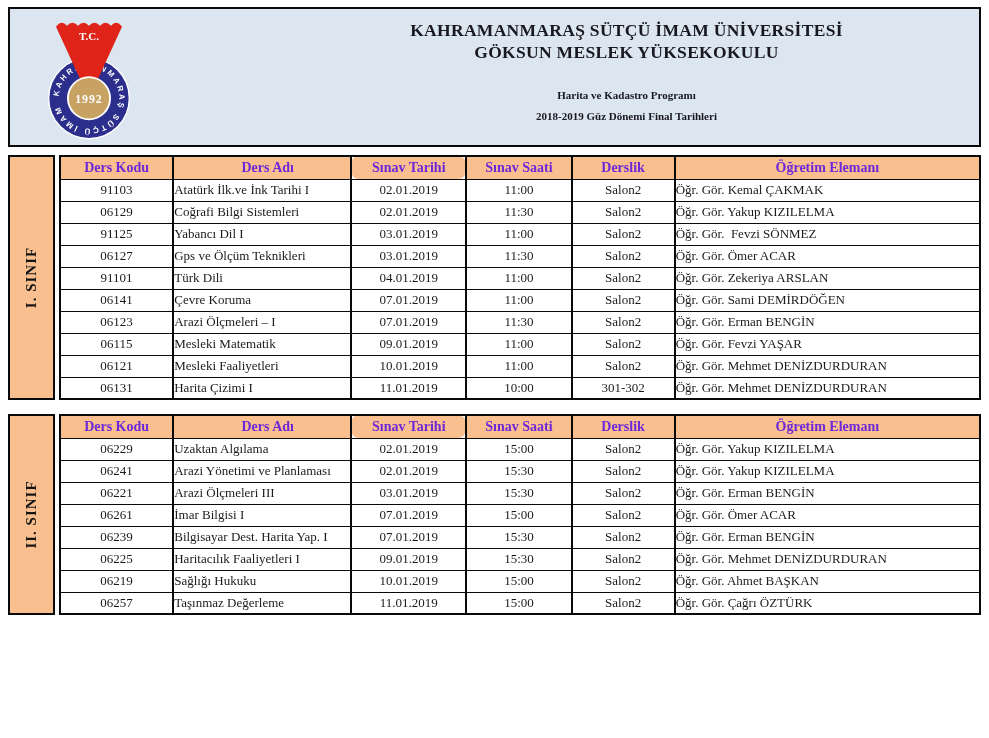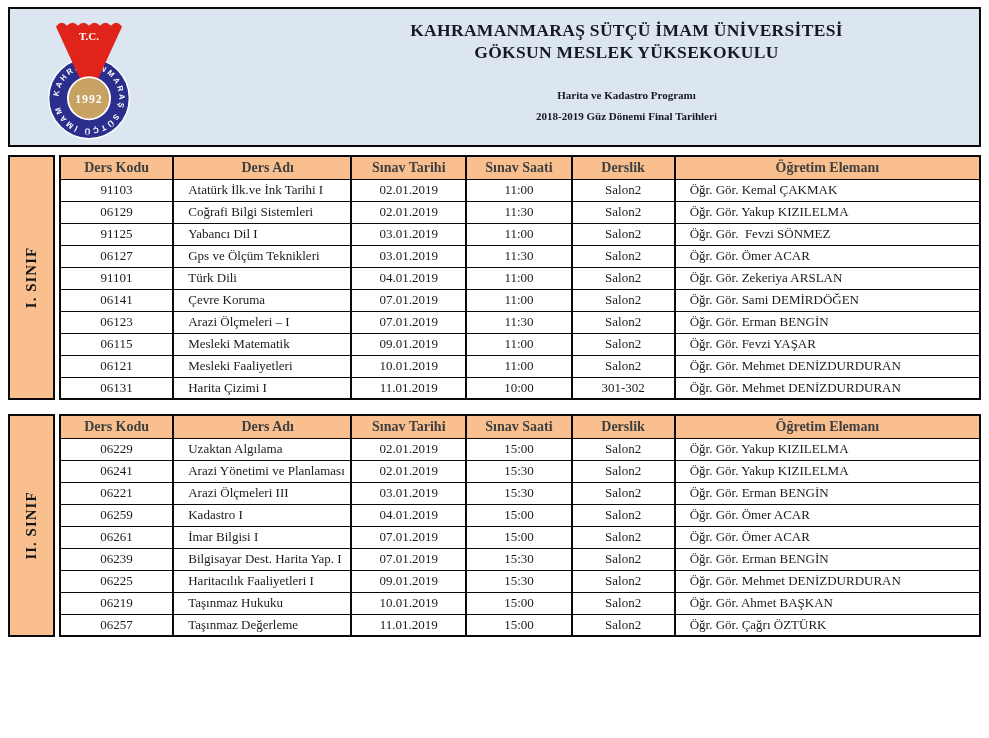--- a/index.html
+++ b/index.html
@@ -39,31 +39,31 @@
     border-collapse: collapse; table-layout: fixed;
     width: 922px;
     border: 2px solid #0a0a0a;
     background: #ffffff;
   }
   .exam-table th {
     background: #f9bf8f;
     font-weight: bold; font-size: 14px;
     height: 23px; text-align: center;
     border: 1px solid #0a0a0a; border-left-width: 2px;
-    color: #404040;
+    color: #6d28d9;
   }
   .exam-table td {
     font-size: 13px; height: 22px;
     border: 1px solid #0a0a0a; border-left-width: 2px;
     text-align: center; white-space: pre; overflow: hidden;
     padding: 0 4px; color: #1a1a1a;
   }
   .exam-table th:first-child, .exam-table td:first-child { border-left-width: 2px; }
-  .exam-table td.c1, .exam-table td.c5 { text-align: left; padding-left: 14px; }
-  .w0 { width: 112px; } .w1 { width: 176px; padding-left: 11px; } .w2 { width: 114px; }
+  .exam-table td.c1, .exam-table td.c5 { text-align: left; padding-left: 0; }
+  .w0 { width: 112px; } .w1 { width: 176px; padding-left: 11px; } .w2 { width: 114px; border-radius: 8px; }
   .w3 { width: 104px; margin-top: 8px; } .w4 { width: 102px; } .w5 { width: 302px; }
 </style>
 </head>
 <body>
 
 <div class="header-box">
 
   <div class="logo-wrap">
     <svg viewBox="0 0 120 134" width="110" height="126">
       <defs>
@@ -228,28 +228,20 @@
         </tr>
         <tr>
           <td class="c0">06221</td>
           <td class="c1">Arazi Ölçmeleri III</td>
           <td class="c2">03.01.2019</td>
           <td class="c3">15:30</td>
           <td class="c4">Salon2</td>
           <td class="c5">Öğr. Gör. Erman BENGİN</td>
         </tr>
         <tr>
-          <td class="c0">06259</td>
-          <td class="c1">Kadastro I</td>
-          <td class="c2">04.01.2019</td>
-          <td class="c3">15:00</td>
-          <td class="c4">Salon2</td>
-          <td class="c5">Öğr. Gör. Ömer ACAR</td>
-        </tr>
-        <tr>
           <td class="c0">06261</td>
           <td class="c1">İmar Bilgisi I</td>
           <td class="c2">07.01.2019</td>
           <td class="c3">15:00</td>
           <td class="c4">Salon2</td>
           <td class="c5">Öğr. Gör. Ömer ACAR</td>
         </tr>
         <tr>
           <td class="c0">06239</td>
           <td class="c1">Bilgisayar Dest. Harita Yap. I</td>
@@ -261,21 +253,21 @@
         <tr>
           <td class="c0">06225</td>
           <td class="c1">Haritacılık Faaliyetleri I</td>
           <td class="c2">09.01.2019</td>
           <td class="c3">15:30</td>
           <td class="c4">Salon2</td>
           <td class="c5">Öğr. Gör. Mehmet DENİZDURDURAN</td>
         </tr>
         <tr>
           <td class="c0">06219</td>
-          <td class="c1">Taşınmaz Hukuku</td>
+          <td class="c1">Sağlığı Hukuku</td>
           <td class="c2">10.01.2019</td>
           <td class="c3">15:00</td>
           <td class="c4">Salon2</td>
           <td class="c5">Öğr. Gör. Ahmet BAŞKAN</td>
         </tr>
         <tr>
           <td class="c0">06257</td>
           <td class="c1">Taşınmaz Değerleme</td>
           <td class="c2">11.01.2019</td>
           <td class="c3">15:00</td>

